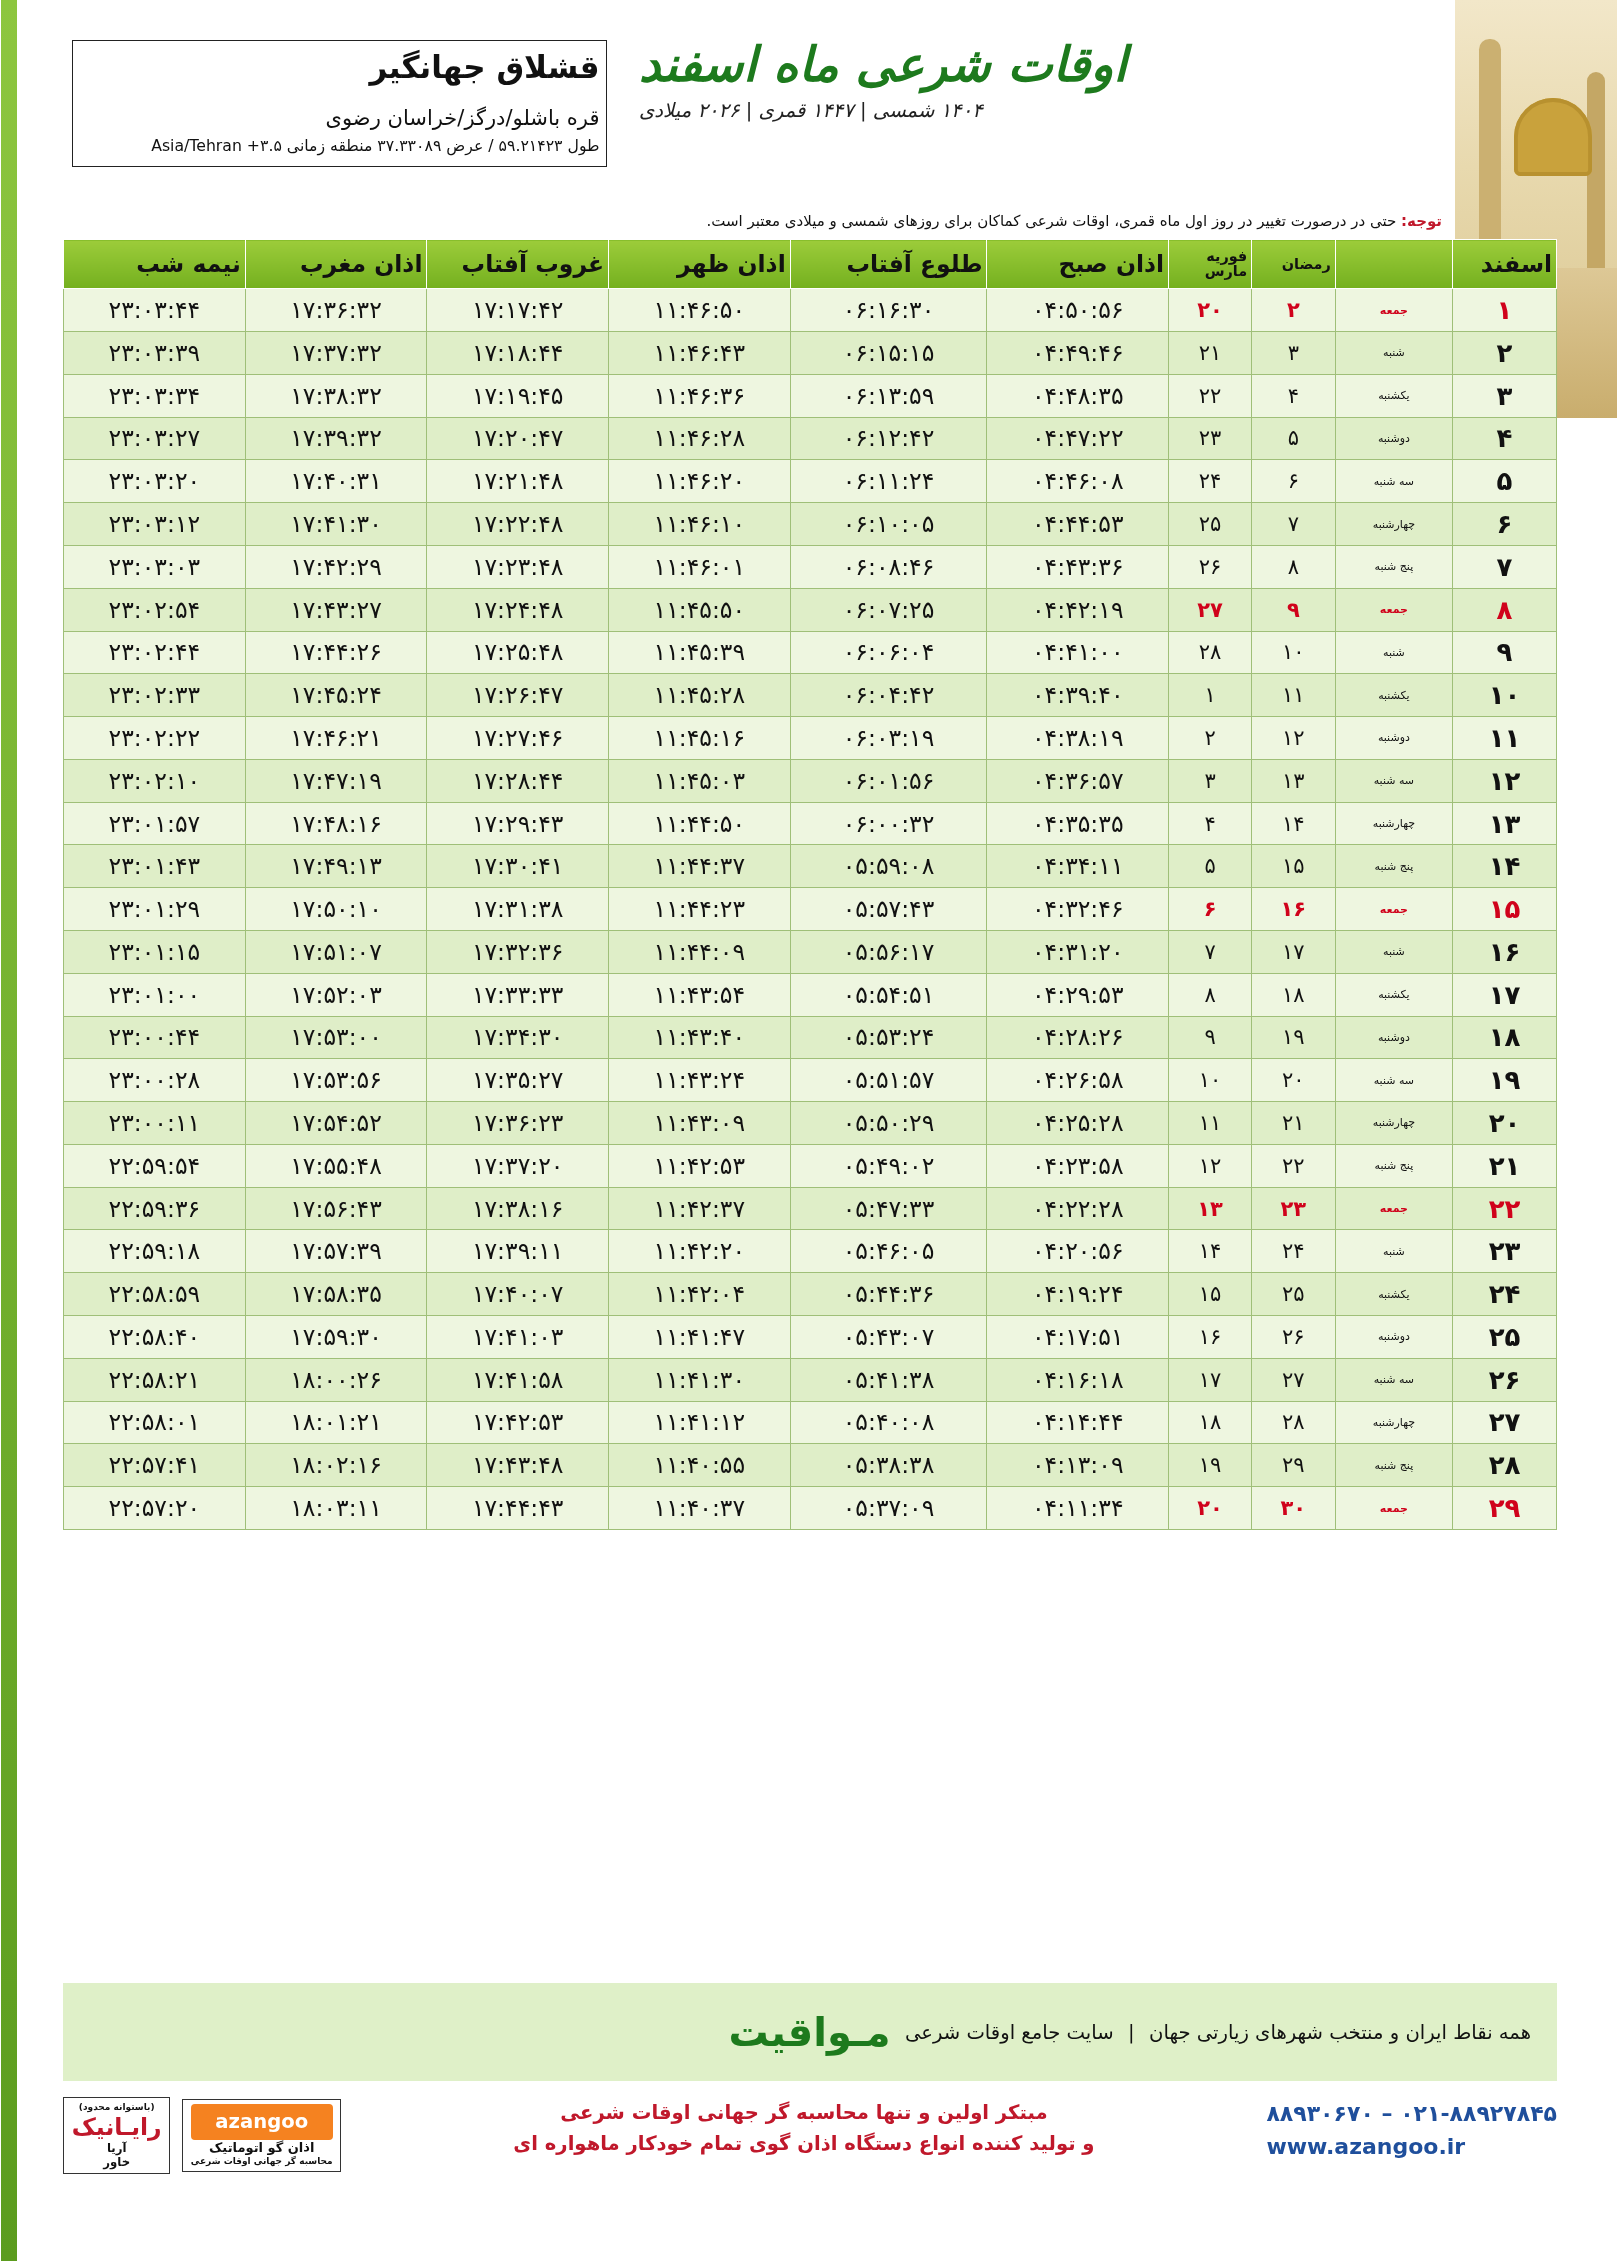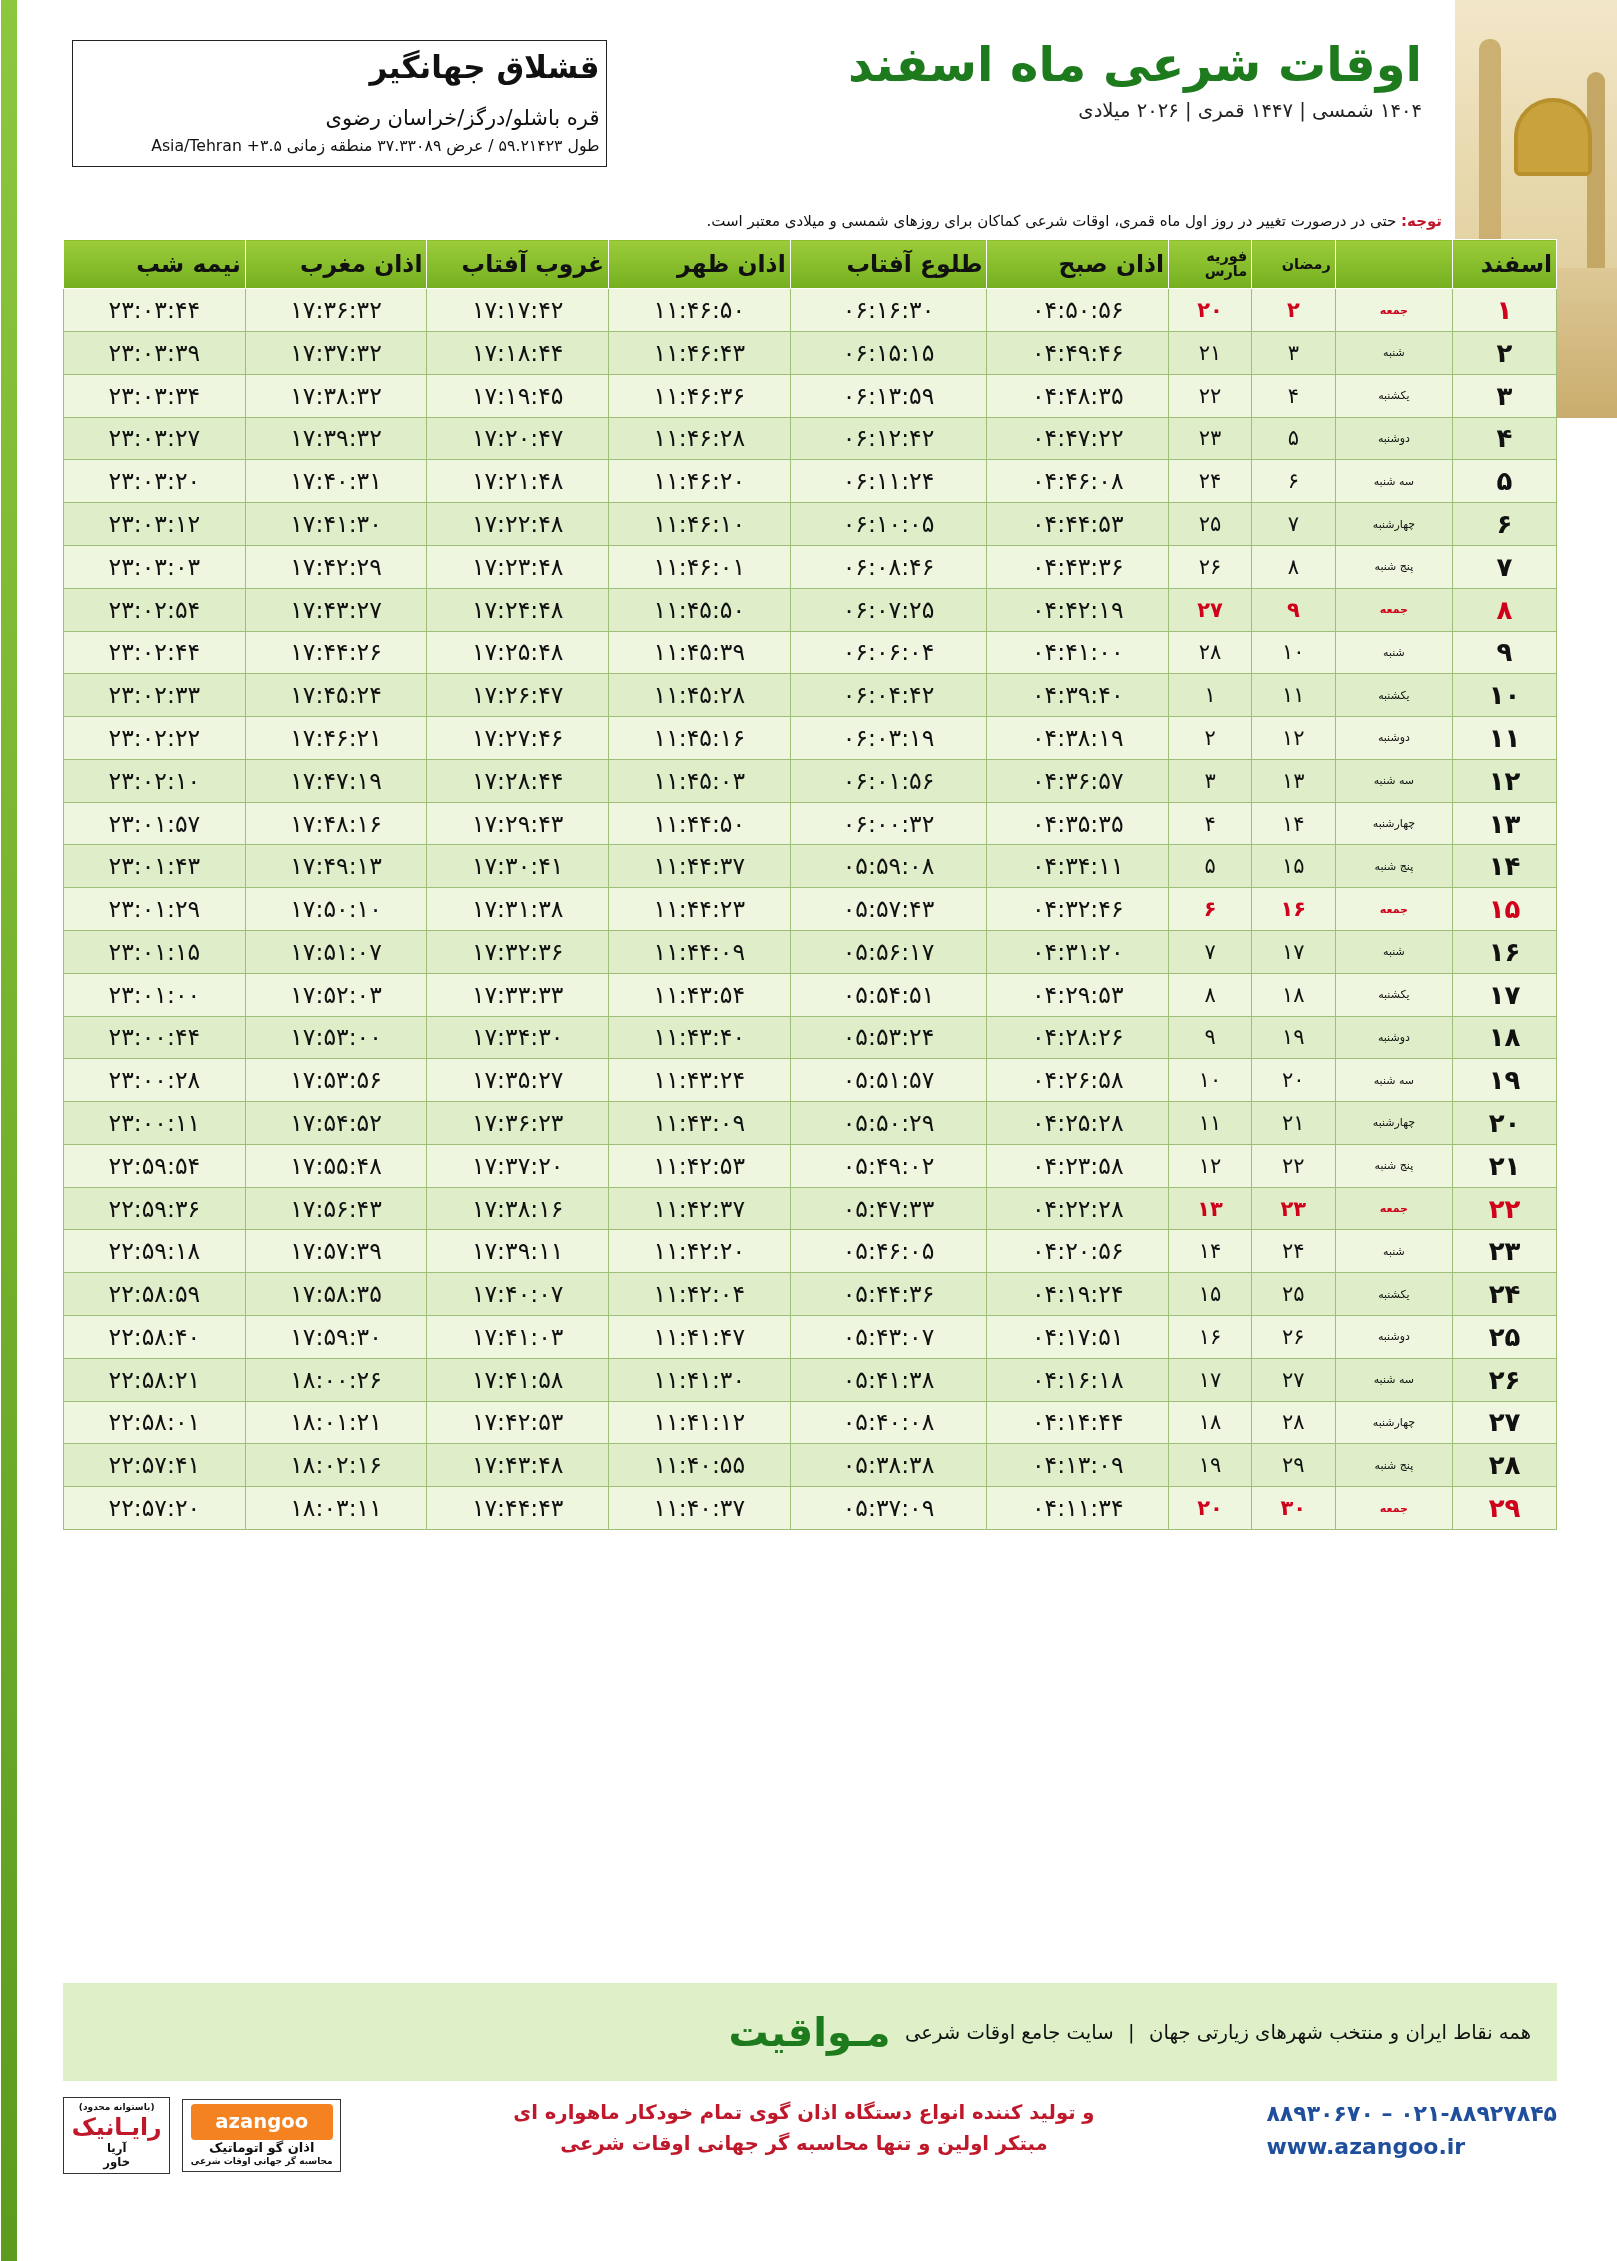--- a/index.html
+++ b/index.html
@@ -33,21 +33,21 @@
     background:linear-gradient(180deg,#ddc896,#c9ad6d);
   }
   
   .side-bar-left{
     position:absolute;top:0;left:0;width:17px;height:2261px;
     background:linear-gradient(180deg,#8dc63f,#5b9c1e);
   }
 
   
   .header{
-    position:absolute;top:38px;right:196px;width:783px;text-align:right;
+    position:absolute;top:38px;right:196px;width:783px;text-align:left;font-style:italic;
   }
   .title-main{
     font-size:48px;font-weight:bold;color:#1d7a1d;letter-spacing:-0.7px;
     line-height:1.1;
   }
   .title-sub{
     font-size:22px;font-weight:bold;color:#111;margin-top:6.5px;line-height:1.3;
   }
   .title-dates{
     font-size:19.6px;color:#222;margin-top:7.8px;
@@ -536,22 +536,22 @@
     </div>
   </div>
 
   <div class="footer-bottom">
     <div class="phone-block">
       <div>۰۲۱-۸۸۹۲۷۸۴۵ – ۸۸۹۳۰۶۷۰</div>
       <div class="web">www.azangoo.ir</div>
     </div>
 
     <div class="center-text">
+      <div>مبتکر اولین و تنها محاسبه گر جهانی اوقات شرعی</div>
       <div>و تولید کننده انواع دستگاه اذان گوی تمام خودکار ماهواره ای</div>
-      <div>مبتکر اولین و تنها محاسبه گر جهانی اوقات شرعی</div>
     </div>
 
     <div class="logos">
       <div class="logo-box">
         <div class="logo-azangoo">azangoo</div>
         <div style="font-size:13px">اذان گو اتوماتیک</div>
         <div style="font-size:9px">محاسبه گر جهانی اوقات شرعی</div>
       </div>
       <div class="logo-box">
         <div style="font-size:9px">(باستوانه محدود)</div>

